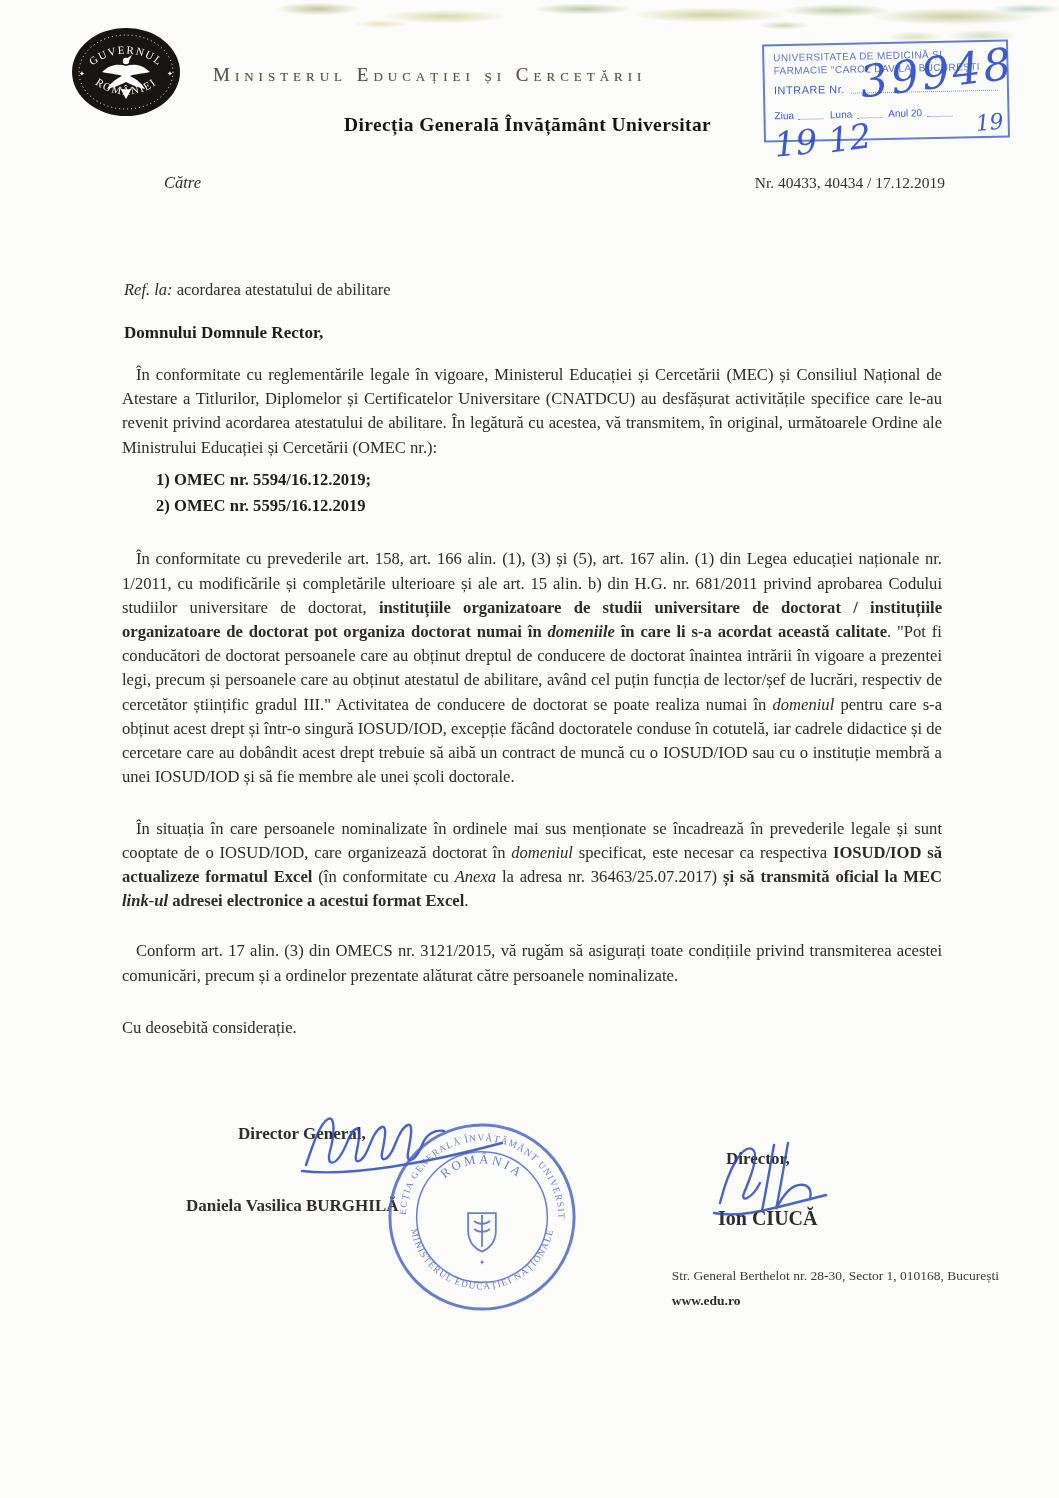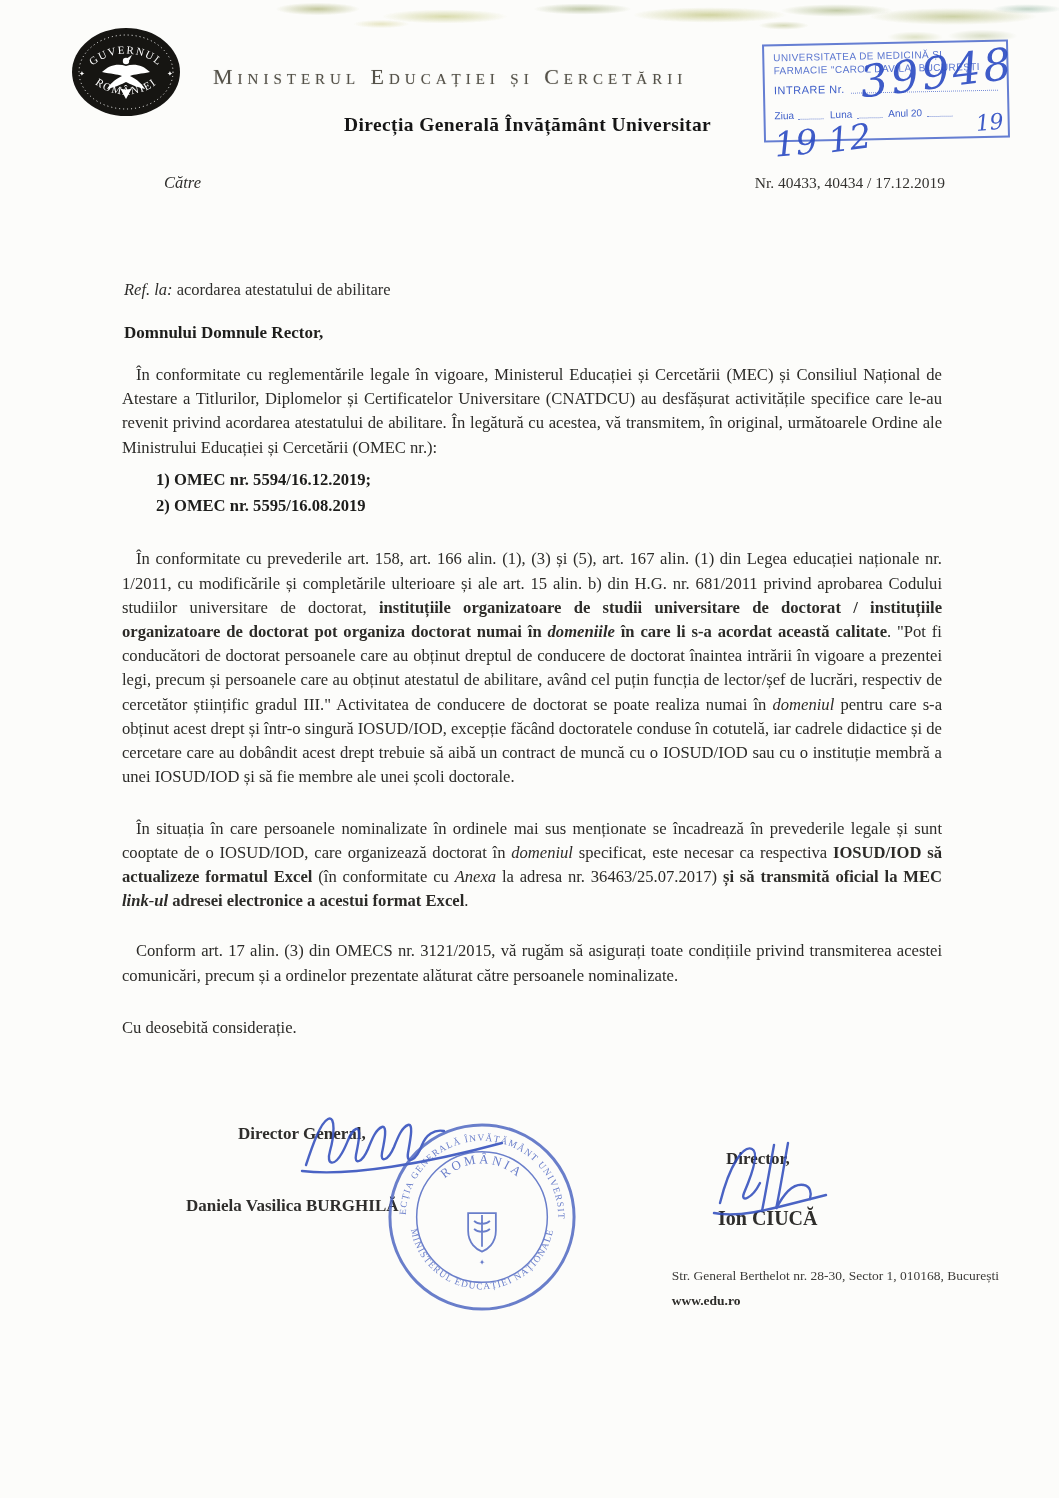--- a/index.html
+++ b/index.html
@@ -25,21 +25,21 @@
   .scan-blotch {
     position:absolute; top:26px; left:870px; width:150px; height:22px; opacity:.45;
     background:
       radial-gradient(ellipse 40px 8px at 30% 50%, rgba(140,155,60,.6), transparent 70%),
       radial-gradient(ellipse 50px 9px at 75% 45%, rgba(120,140,55,.6), transparent 70%);
   }
 
   .logo-oval { position:absolute; left:70px; top:26px; width:112px; height:92px; }
 
   .ministry {
-    position:absolute; left:213px; top:64px; font-size:22px; letter-spacing:5px;
+    position:absolute; left:213px; top:64px; font-size:19px; letter-spacing:5px;
     color:#555249; font-variant:small-caps; text-shadow:0 0 1px rgba(70,70,60,.35);
     white-space:nowrap;
   }
   .direction {
     position:absolute; left:344px; top:114px; font-size:19.5px; font-weight:bold;
     color:#161616; letter-spacing:.4px; white-space:nowrap;
   }
 
   
   .entry-stamp {
@@ -167,21 +167,21 @@
   <div class="subject">
     <span class="lbl">Ref. la:</span><span> acordarea atestatului de abilitare</span>
   </div>
 
   <div class="salutation">Domnului Domnule Rector,</div>
 
   <div class="body-text">
     <p class="p1">În conformitate cu reglementările legale în vigoare, Ministerul Educației și Cercetării (MEC) și Consiliul Național de Atestare a Titlurilor, Diplomelor și Certificatelor Universitare (CNATDCU) au desfășurat activitățile specifice care le-au revenit privind acordarea atestatului de abilitare. În legătură cu acestea, vă transmitem, în original, următoarele Ordine ale Ministrului Educației și Cercetării (OMEC nr.):</p>
     <div class="omec-list">
       <div>1)  OMEC nr. 5594/16.12.2019;</div>
-      <div>2)  OMEC nr. 5595/16.08.2019</div>
+      <div>2)  OMEC nr. 5595/16.12.2019</div>
     </div>
     <p class="p2"><span>În conformitate cu prevederile art. 158, art. 166 alin. (1), (3) și (5), art. 167 alin. (1) din Legea educației naționale nr. 1/2011, cu modificările și completările ulterioare și ale art. 15 alin. b) din H.G. nr. 681/2011 privind aprobarea Codului studiilor universitare de doctorat, </span><span class="b">instituțiile organizatoare de studii universitare de doctorat / instituțiile organizatoare de doctorat pot organiza doctorat numai în </span><span class="bi">domeniile</span><span class="b"> în care li s-a acordat această calitate</span><span>. "Pot fi conducători de doctorat persoanele care au obținut dreptul de conducere de doctorat înaintea intrării în vigoare a prezentei legi, precum și persoanele care au obținut atestatul de abilitare, având cel puțin funcția de lector/șef de lucrări, respectiv de cercetător științific gradul III." Activitatea de conducere de doctorat se poate realiza numai în </span><span class="i">domeniul</span><span> pentru care s-a obținut acest drept și într-o singură IOSUD/IOD, excepție făcând doctoratele conduse în cotutelă, iar cadrele didactice și de cercetare care au dobândit acest drept trebuie să aibă un contract de muncă cu o IOSUD/IOD sau cu o instituție membră a unei IOSUD/IOD și să fie membre ale unei școli doctorale.</span></p>
     <p class="p3"><span>În situația în care persoanele nominalizate în ordinele mai sus menționate se încadrează în prevederile legale și sunt cooptate de o IOSUD/IOD, care organizează doctorat în </span><span class="i">domeniul</span><span> specificat, este necesar ca respectiva </span><span class="b">IOSUD/IOD să actualizeze formatul Excel</span><span> (în conformitate cu </span><span class="i">Anexa</span><span> la adresa nr. 36463/25.07.2017) </span><span class="b">și să transmită oficial la MEC </span><span class="bi">link-ul</span><span class="b"> adresei electronice a acestui format Excel</span><span>.</span></p>
     <p class="p4">Conform art. 17 alin. (3) din OMECS nr. 3121/2015, vă rugăm să asigurați toate condițiile privind transmiterea acestei comunicări, precum și a ordinelor prezentate alăturat către persoanele nominalizate.</p>
     <p class="closing">Cu deosebită considerație.</p>
   </div>
 
   <div class="sig-left-title">Director General,</div>
   <div class="sig-left-name">Daniela Vasilica BURGHILĂ</div>
   <div class="sig-right-title">Director,</div>

